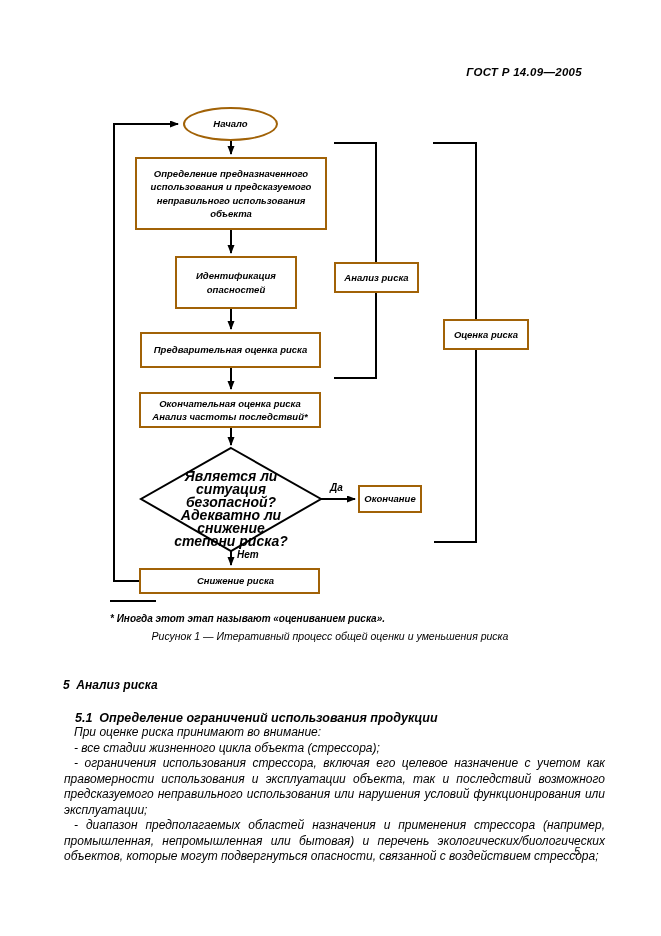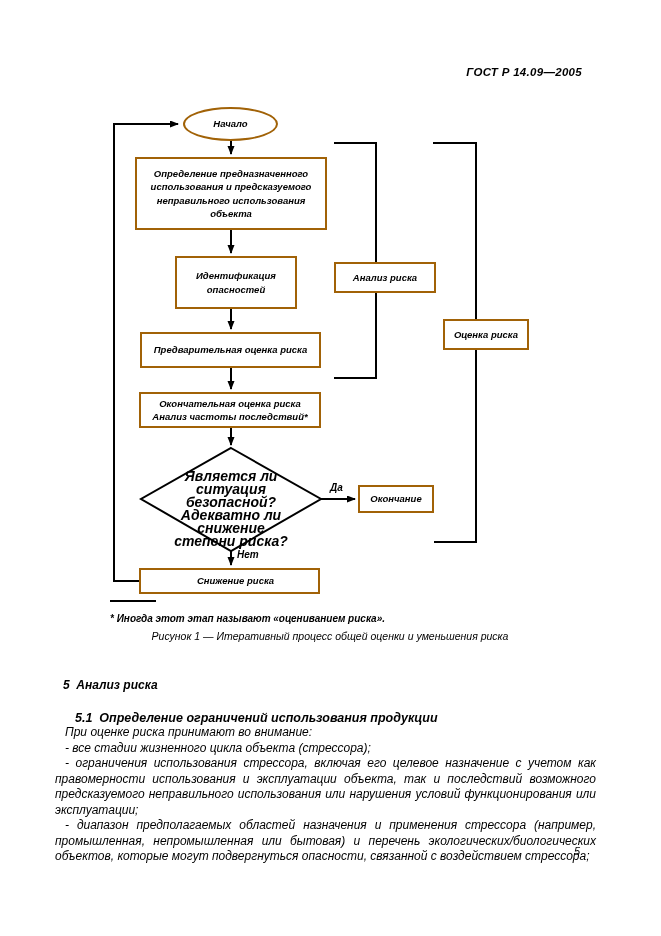--- a/index.html
+++ b/index.html
@@ -87,21 +87,21 @@
   .sub-heading {
     position: absolute;
     left: 75px;
     top: 711px;
     font-size: 12.5px;
     font-weight: bold;
     white-space: pre-wrap;
   }
   .body-text {
     position: absolute;
-    left: 55px;
+    left: 64px;
     top: 725px;
     width: 541px;
     font-size: 12px;
     line-height: 15.5px;
     text-align: justify;
   }
   .body-text p { margin: 0; text-indent: 10px; }
   .page-number {
     position: absolute;
     left: 574px;
@@ -164,25 +164,25 @@
 Анализ частоты последствий*</div>
 
     <div class="diamond-text">Является ли
 ситуация безопасной?
 Адекватно ли снижение
 степени риска?</div>
 
     <div class="flow-label" style="left:330px; top:482px;">Да</div>
     <div class="flow-label" style="left:237px; top:549px;">Нет</div>
 
-    <div class="node" style="left:358px; top:485px; width:76px; height:28px;">Окончание</div>
+    <div class="node" style="left:358px; top:485px; width:64px; height:28px;">Окончание</div>
 
     <div class="node" style="left:139px; top:568px; width:181px; height:26px;padding-left:12px;">Снижение риска</div>
 
-    <div class="node" style="left:334px; top:262px; width:102px; height:31px;">Анализ риска</div>
+    <div class="node" style="left:334px; top:262px; width:85px; height:31px;">Анализ риска</div>
 
     <div class="node" style="left:443px; top:319px; width:86px; height:31px;">Оценка риска</div>
 
   </div>
 
   <div class="footnote-rule"></div>
   <div class="fig-footnote">* Иногда этот этап называют «оцениванием риска».</div>
   <div class="fig-caption">Рисунок 1 — Итеративный процесс общей оценки и уменьшения риска</div>
 
   <div class="sec-heading">5  Анализ риска</div>

